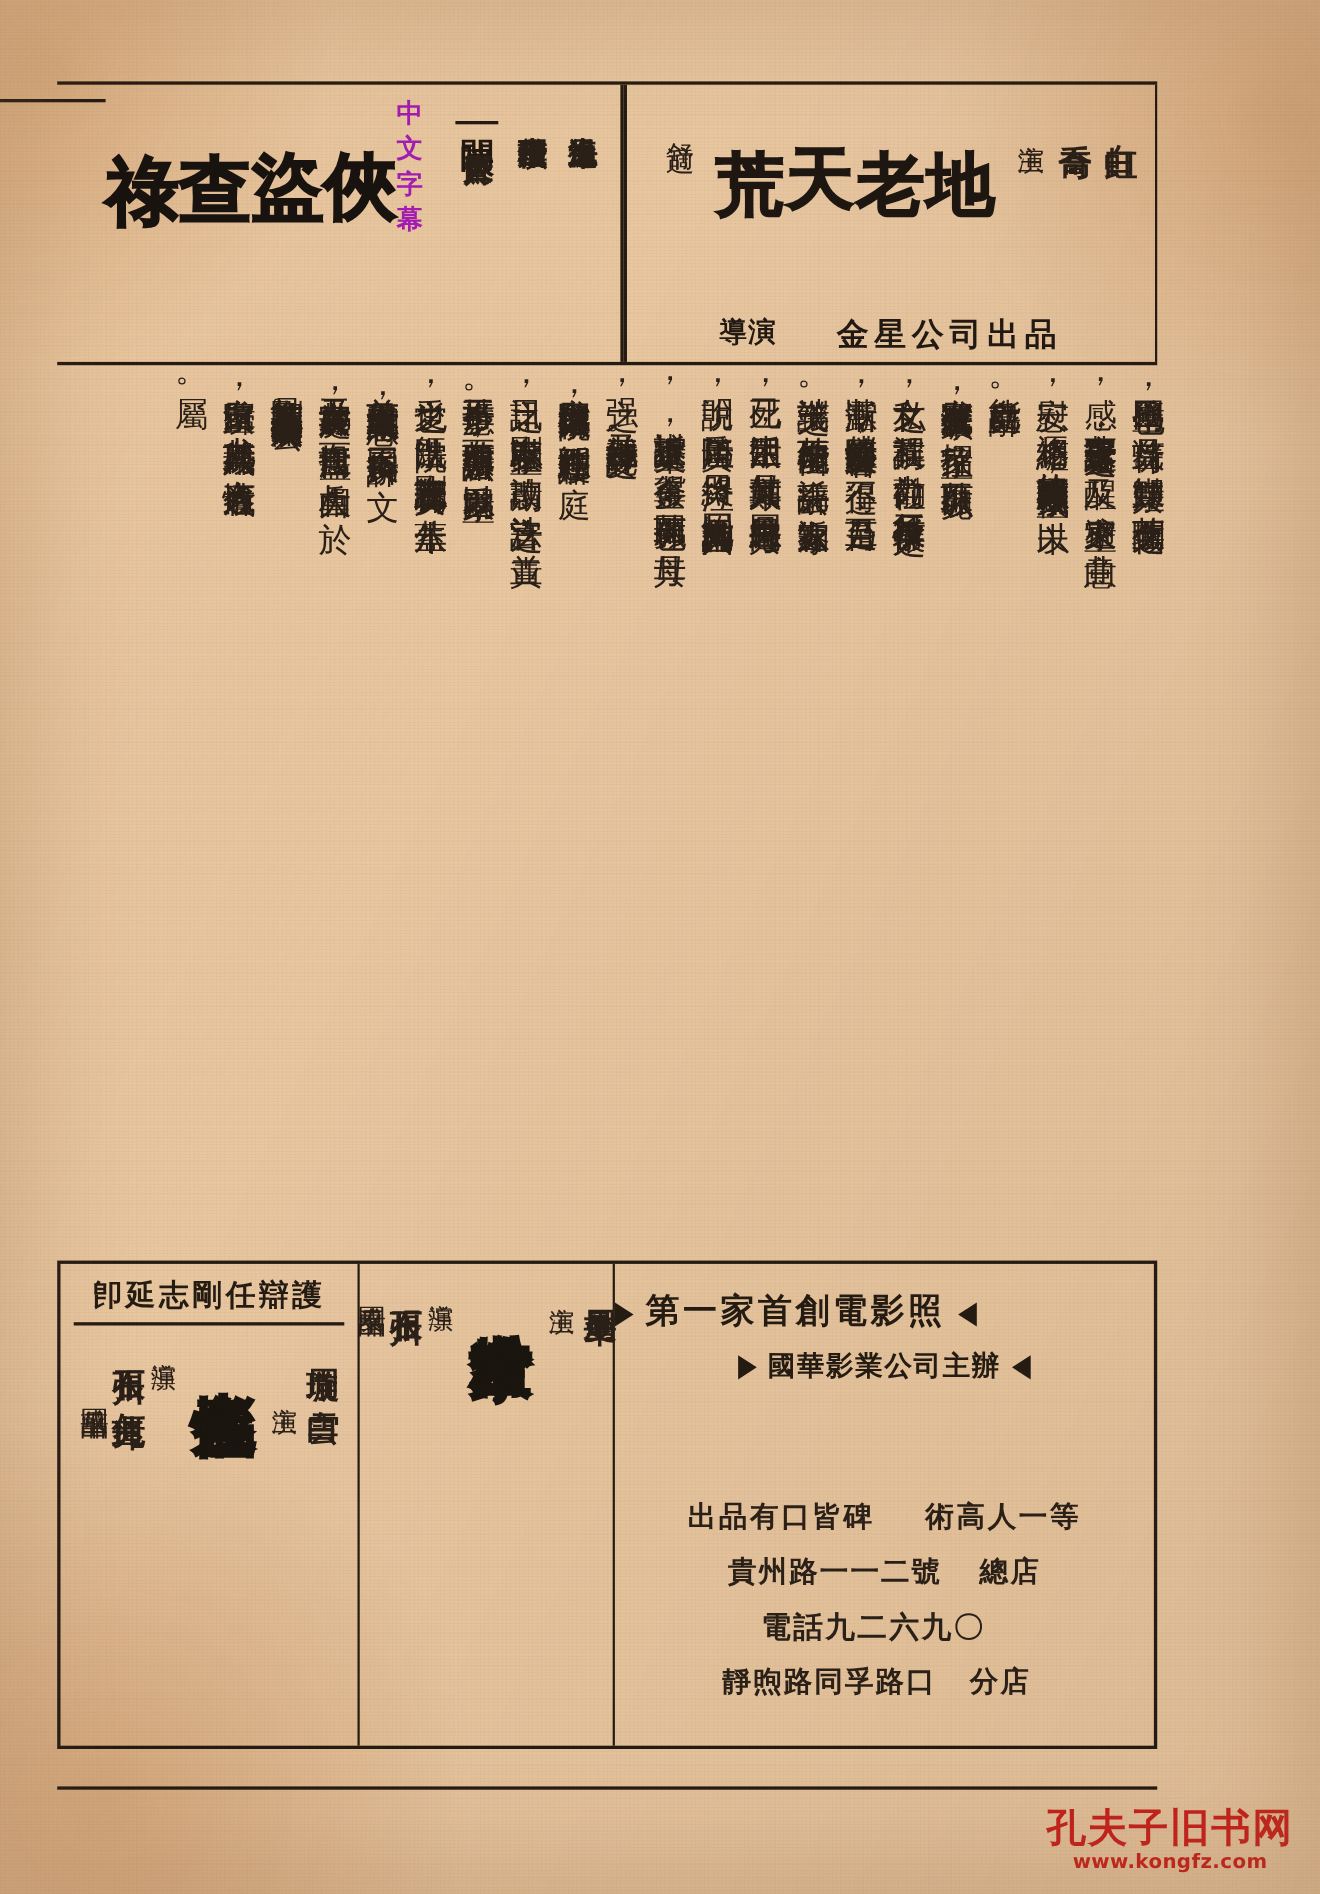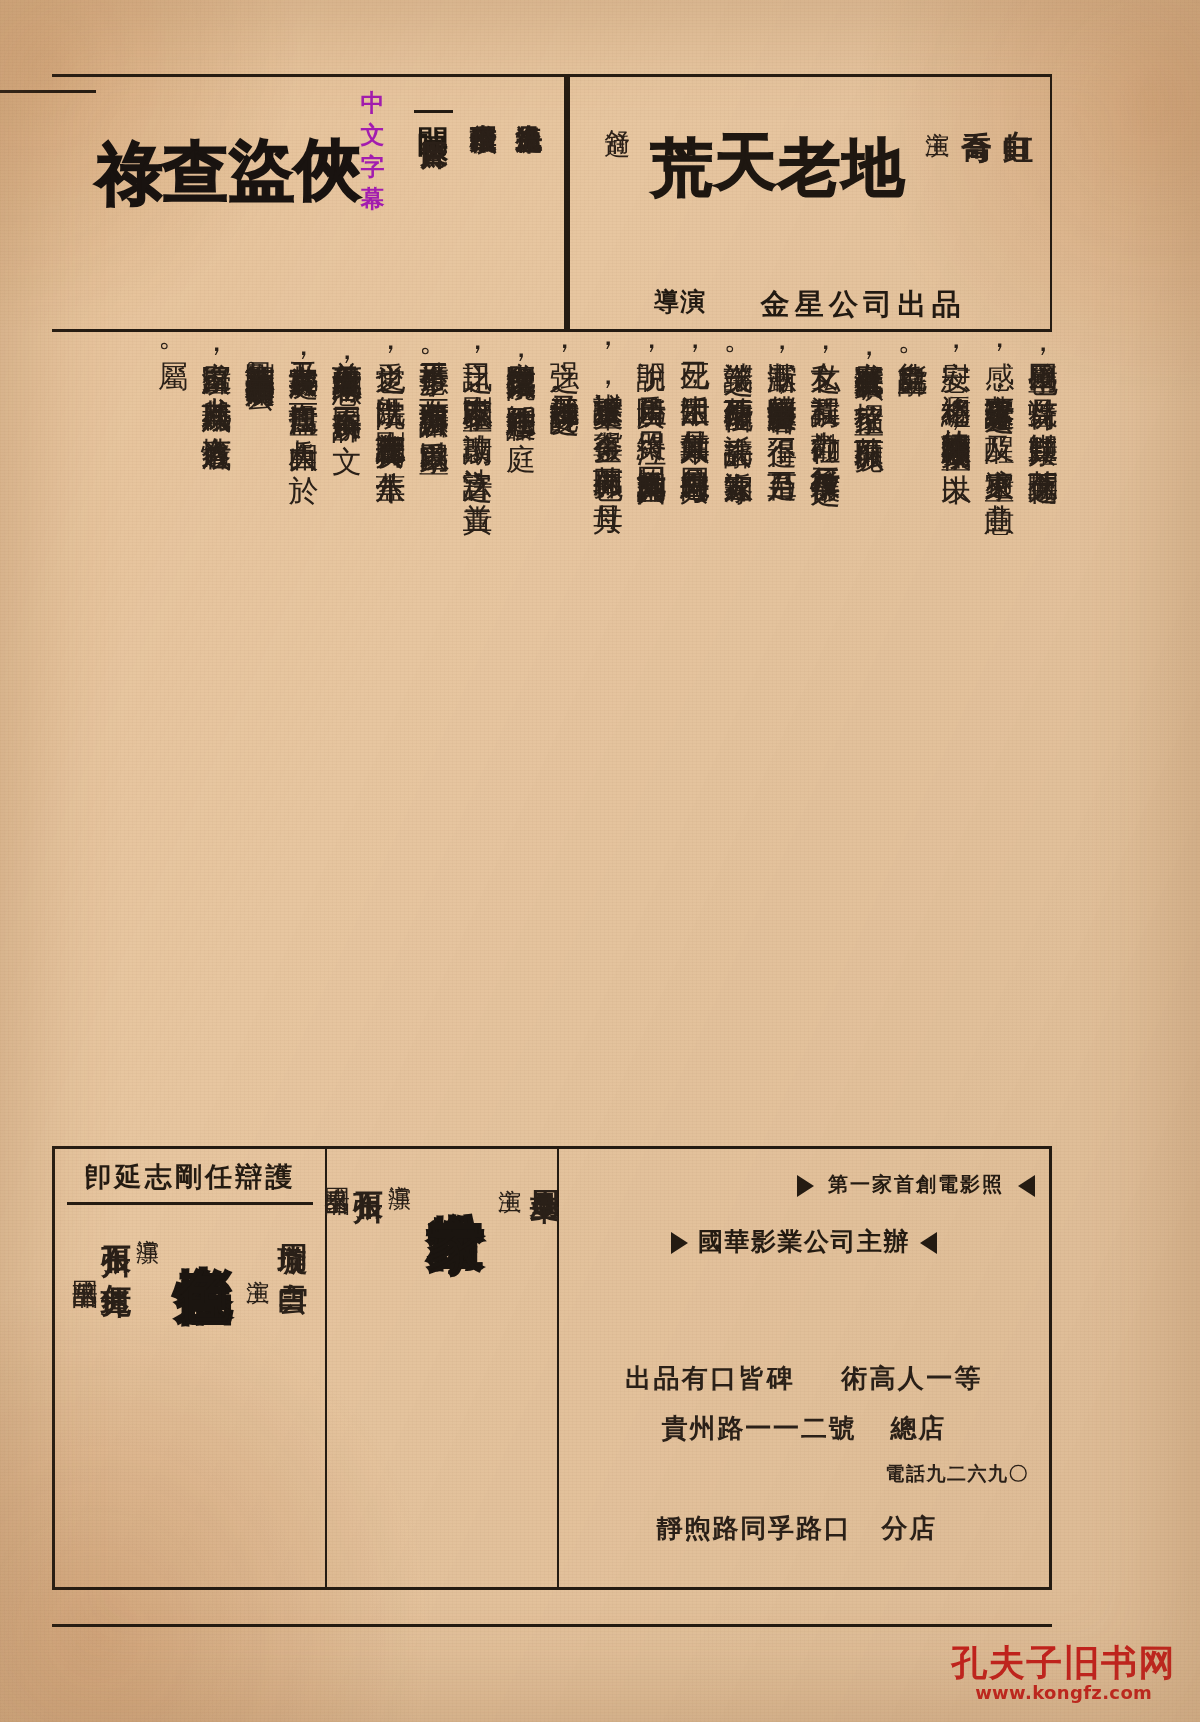--- a/index.html
+++ b/index.html
@@ -144,23 +144,23 @@
     box-sizing:border-box;
   }
   .botbox{height:100%;position:relative;box-sizing:border-box;}
   .botbox.photo{width:492px;border-left:2px solid #241b12;}
   .botbox.jinfen{width:232px;border-left:2px solid #241b12;}
   .botbox.naoren{flex:1;}
 
   
   .ph-line1{
     position:absolute;top:22px;left:0;right:14px;
-    text-align:right;
-    font-size:20px;font-weight:700;letter-spacing:.1em;color:#241b12;
-    font-family:Liberation Mono, monospace;
+    text-align:left;
+    font-size:31px;font-weight:700;letter-spacing:.1em;color:#241b12;
+    font-family:Liberation Serif, serif;
   }
   .ph-line2{
     position:absolute;top:76px;left:0;right:0;
     text-align:center;
     font-size:25px;font-weight:700;letter-spacing:.06em;color:#241b12;
     font-family:"DejaVu Sans","Liberation Sans",sans-serif;
   }
   .ph-name{
     position:absolute;top:128px;left:0;right:0;
     text-align:center;
@@ -173,22 +173,22 @@
     display:flex;flex-direction:row-reverse;justify-content:center;gap:46px;
     font-size:26px;letter-spacing:.09em;color:#2a2018;font-weight:600;
   }
   .ph-addr{
     position:absolute;top:262px;left:0;right:0;
     display:flex;flex-direction:row-reverse;justify-content:center;gap:34px;
     font-size:26px;letter-spacing:.07em;color:#2a2018;font-weight:600;
   }
   .ph-tel{
     position:absolute;top:312px;left:0;right:20px;
-    text-align:right;
-    font-size:19px;letter-spacing:.08em;color:#2a2018;font-weight:600;
+    text-align:center;
+    font-size:27px;letter-spacing:.08em;color:#2a2018;font-weight:600;
   }
   .ph-addr2{
     position:absolute;top:362px;left:0;right:14px;
     display:flex;flex-direction:row-reverse;justify-content:center;gap:30px;
     font-size:26px;letter-spacing:.07em;color:#2a2018;font-weight:600;
   }
   .tri{display:inline-block;width:0;height:0;vertical-align:middle;}
   .tri-l{border-top:11px solid transparent;border-bottom:11px solid transparent;border-right:17px solid #241b12;}
   .tri-r{border-top:11px solid transparent;border-bottom:11px solid transparent;border-left:17px solid #241b12;}
 

